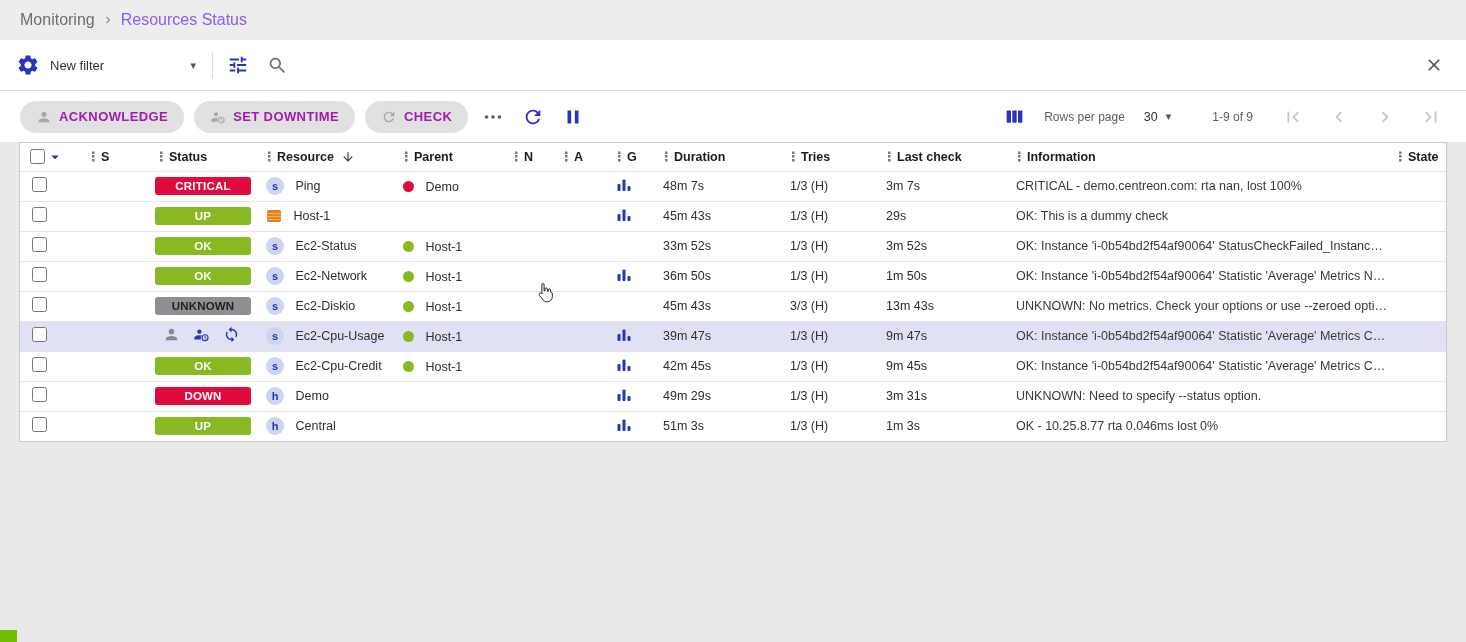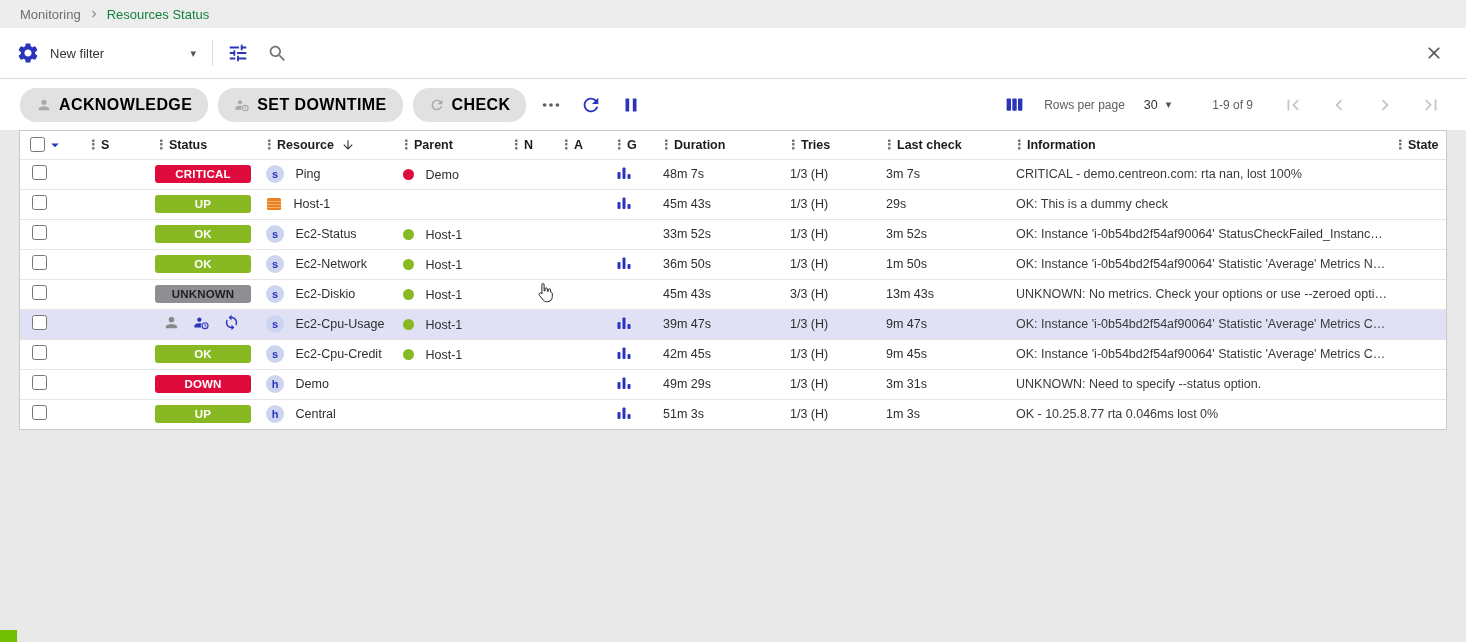--- a/index.html
+++ b/index.html
@@ -5,24 +5,24 @@
   * { box-sizing: border-box; }
   html,body { margin:0; padding:0; }
   body {
     width:1466px; height:642px; position:relative; overflow:hidden;
     background:#e9e9e9; font-family:"Liberation Sans","DejaVu Sans",sans-serif;
     color:#2b2b2b;
   }
   svg { display:block; }
 
   
-  .breadcrumb-bar { height:28px; background:#ededed; display:flex; align-items:center;
-    padding-left:20px; gap:6px; font-size:13px; color:#6e6e6e; }
+  .breadcrumb-bar { height:40px; background:#ededed; display:flex; align-items:center;
+    padding-left:20px; gap:6px; font-size:16px; color:#6e6e6e; }
   .breadcrumb-bar .crumb { cursor:pointer; }
-  .breadcrumb-bar .current { color:#15803d; }
+  .breadcrumb-bar .current { color:#8b5cf6; }
   .crumb-chevron svg { width:14px; height:14px; fill:#8a8a8a; }
 
   
   .filter-bar { height:51px; background:#ffffff; border-bottom:1px solid #dadada;
     display:flex; align-items:center; padding:0 18px 0 12px; }
   .icon-btn { background:none; border:none; padding:4px; cursor:pointer;
     display:flex; align-items:center; justify-content:center; }
   .gear-btn svg { width:24px; height:24px; fill:var(--accent,#2a33bb); }
   .filter-select { display:flex; align-items:center; justify-content:space-between;
     width:158px; padding:6px 6px; font-size:13px; color:#333; cursor:pointer; }
@@ -32,22 +32,22 @@
   .search-area { flex:1; display:flex; align-items:center; gap:12px; margin-left:14px; }
   .search-area .search-ic svg { width:21px; height:21px; fill:#767676; }
   .search-input { flex:1; border:none; outline:none; background:transparent;
     font-size:13.5px; color:#222; font-family:inherit; }
   .close-btn svg { width:20px; height:20px; fill:#565656; }
 
   
   .toolbar { height:51px; background:#ffffff; display:flex; align-items:center;
     padding:0 20px; gap:10px; }
   .action-btn { display:flex; align-items:center; gap:7px; background:#e1e1e1;
-    color:#000000; border:none; border-radius:16px; padding:8px 16px;
-    font-size:16px; font-weight:700; letter-spacing:.4px; font-family:inherit; cursor:default; }
+    color:#a21caf; border:none; border-radius:16px; padding:8px 16px;
+    font-size:13px; font-weight:700; letter-spacing:.4px; font-family:inherit; cursor:default; }
   .action-btn svg { width:16px; height:16px; fill:#a8a8a8; }
   .more-btn svg { width:22px; height:22px; fill:#5e5e5e; }
   .blue-ic svg { width:22px; height:22px; fill:var(--accent,#2a33bb); }
   .toolbar-right { margin-left:auto; display:flex; align-items:center; gap:15px;
     font-size:12px; color:#5d5d5d; }
   .cols-btn svg { width:21px; height:21px; fill:var(--accent,#2a33bb); }
   .rpp-select { display:flex; align-items:center; gap:8px; color:#333;
     font-size:12.5px; cursor:pointer; margin-left:4px; }
   .range { margin-left:26px; }
   .pager { display:flex; align-items:center; gap:16px; margin-left:10px; }

